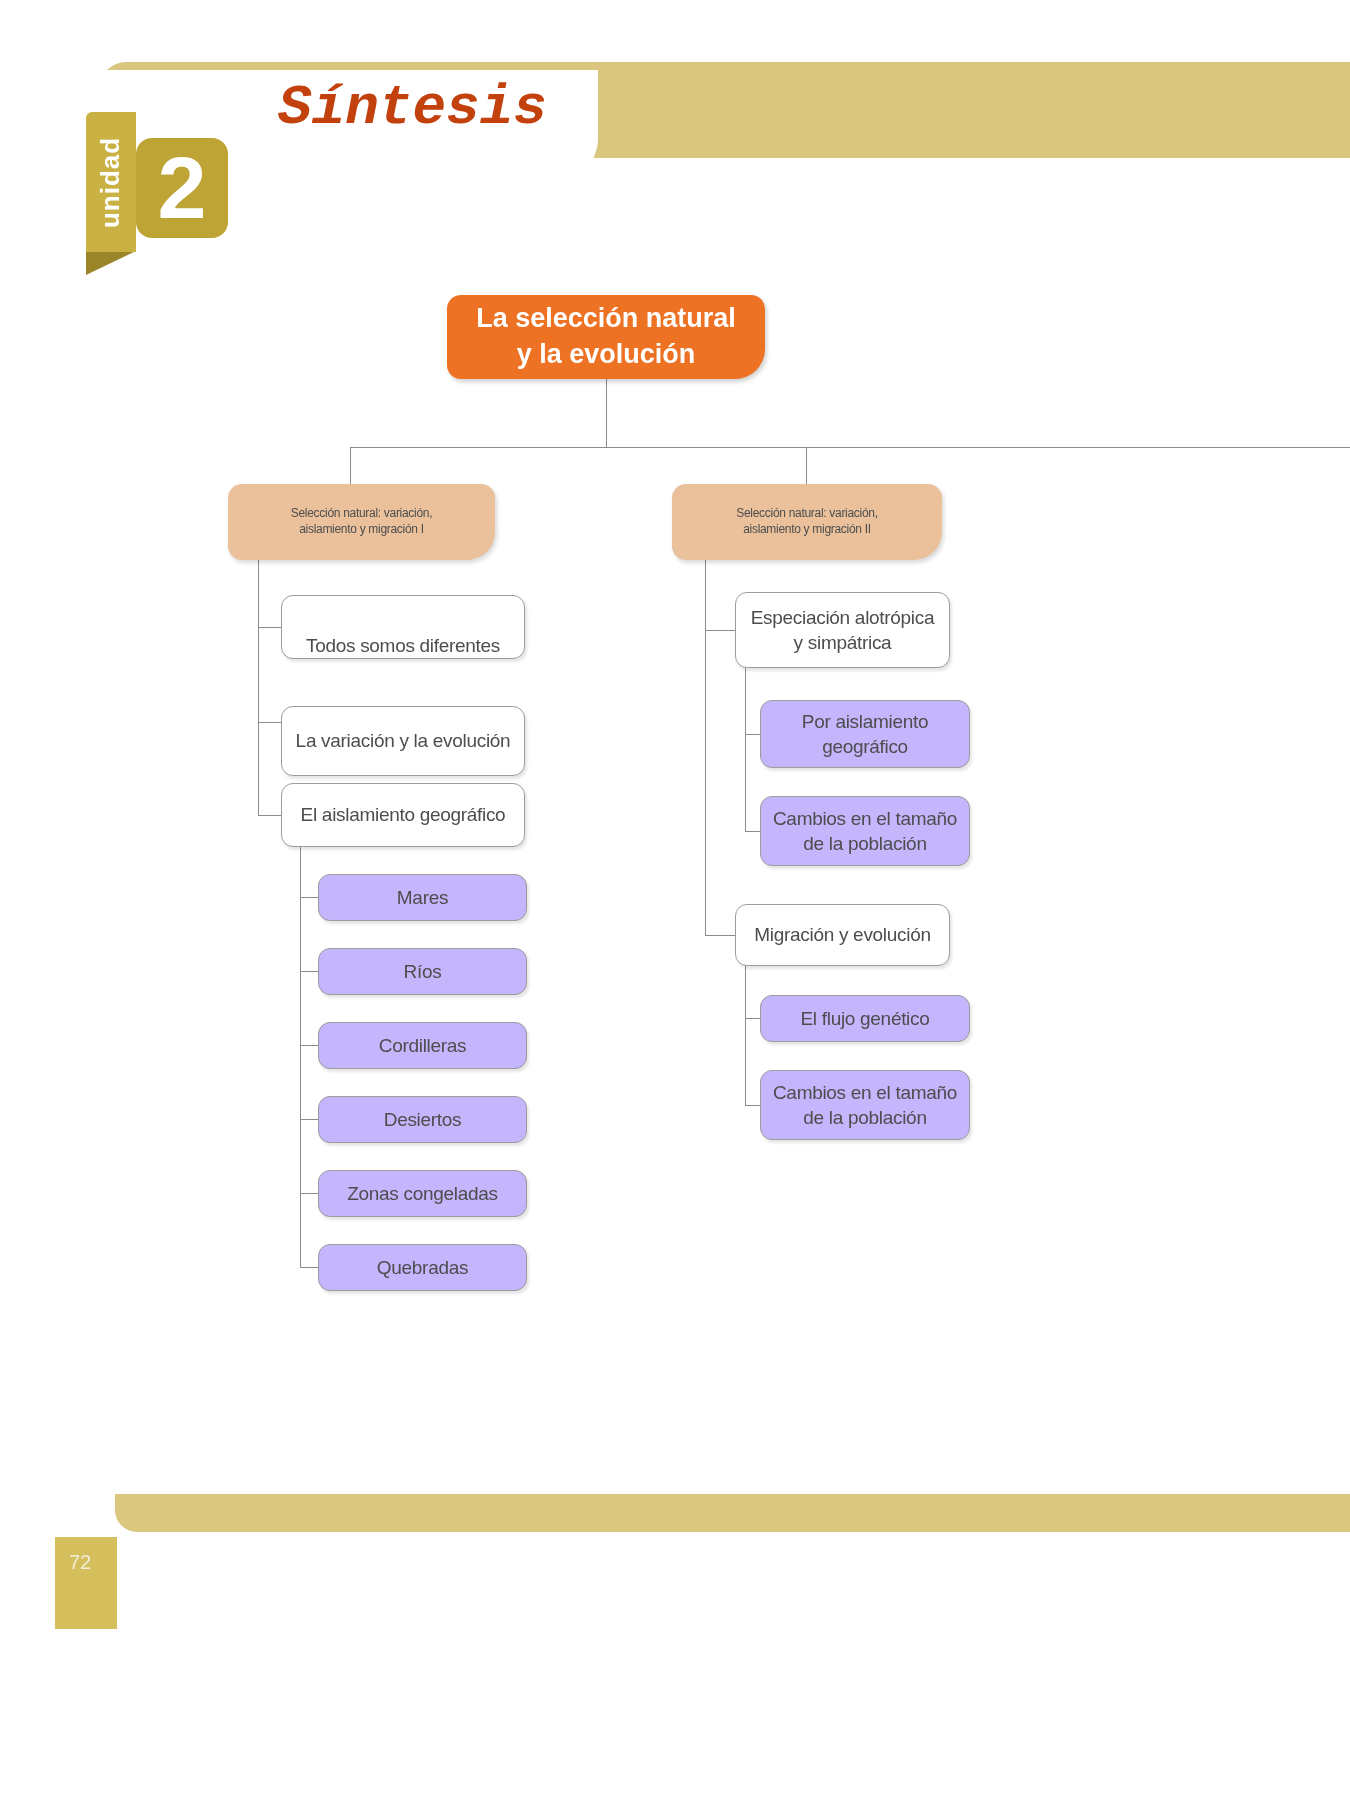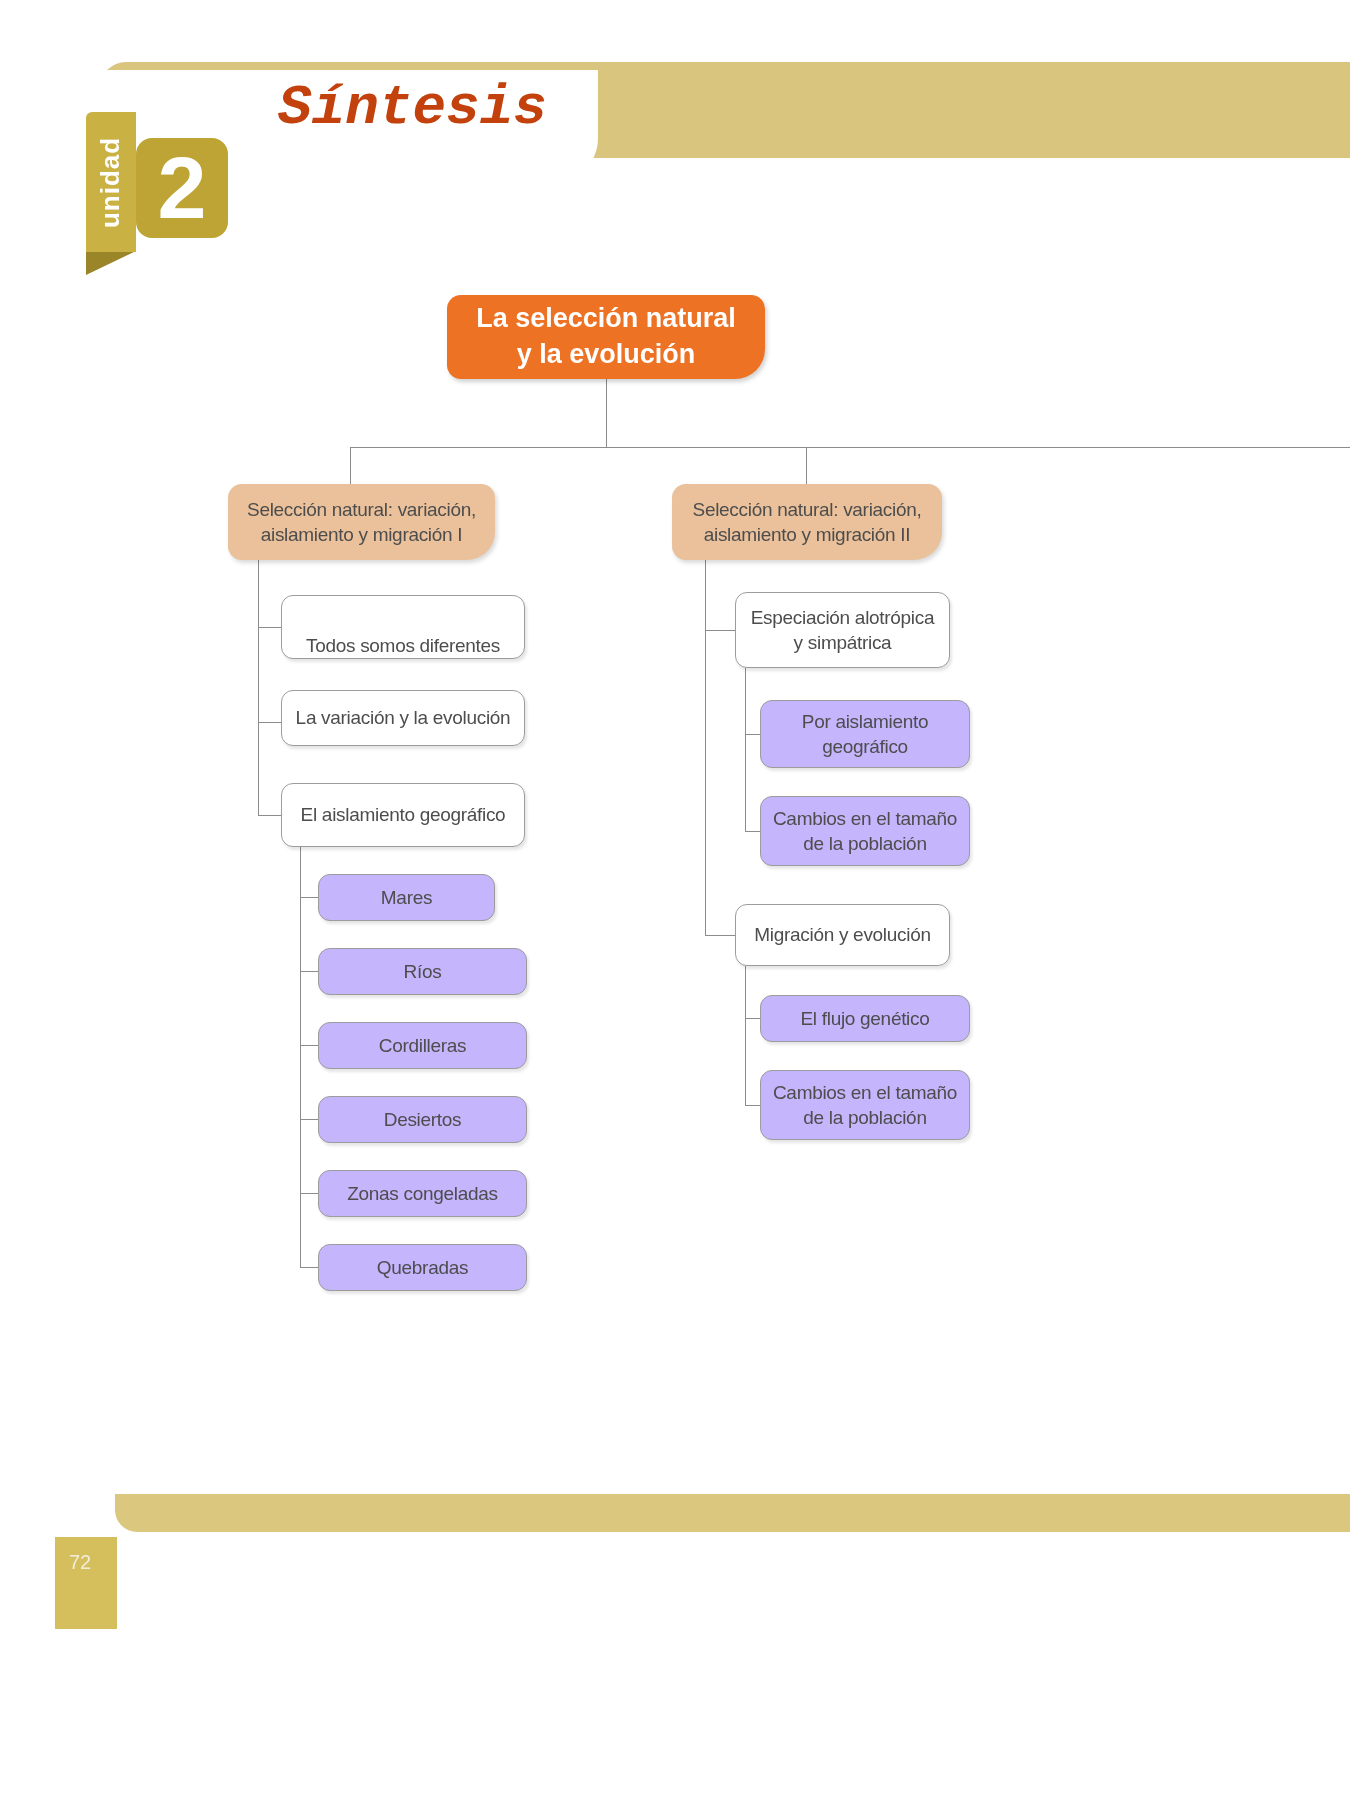--- a/index.html
+++ b/index.html
@@ -33,21 +33,21 @@
                background:#D5BE5C;color:#F1EDDA;font-size:20px;
                padding:0;box-sizing:border-box;}
   .page-square span{position:absolute;left:14px;top:14px;}
 
   
   .box{position:absolute;display:flex;align-items:center;justify-content:center;
        text-align:center;color:#4D4D4D;line-height:1.32;box-sizing:border-box;}
   .box span{white-space:pre-line;}
   .root{background:#ED7223;color:#ffffff;font-weight:bold;font-size:27px;
         border-radius:14px 14px 30px 14px;box-shadow:2px 3px 4px rgba(0,0,0,.18);}
-  .tan{background:#EAC19B;font-size:19px;letter-spacing:-0.3px;
+  .tan{background:#EAC19B;font-size:12px;letter-spacing:-0.3px;
        border-radius:14px 14px 28px 14px;box-shadow:2px 3px 4px rgba(0,0,0,.15);}
   .white{background:#ffffff;border:1px solid #9C9C9C;font-size:19px;
          letter-spacing:-0.3px;border-radius:12px;box-shadow:2px 3px 3px rgba(0,0,0,.10);}
   .gray{background:#c4b5fd;border:1px solid #9C9C9C;font-size:19px;
         letter-spacing:-0.3px;border-radius:12px;box-shadow:2px 3px 3px rgba(0,0,0,.10);}
 
   .line{position:absolute;background:#8C8C8C;}
 </style>
 </head>
 <body>
@@ -103,28 +103,28 @@
   </div>
 
   <div class="box tan" style="left:228px;top:484px;width:267px;height:76px;">
     <span>Selección natural: variación,
 aislamiento y migración I</span>
   </div>
 
   <div class="box white" style="left:281px;top:595px;width:244px;height:64px;align-items:flex-end;">
     <span>Todos somos diferentes</span>
   </div>
-  <div class="box white" style="left:281px;top:690px;width:244px;height:56px;">
+  <div class="box white" style="left:281px;top:706px;width:244px;height:70px;">
     <span>La variación y la evolución</span>
   </div>
   <div class="box white" style="left:281px;top:783px;width:244px;height:64px;">
     <span>El aislamiento geográfico</span>
   </div>
 
-  <div class="box gray" style="left:318px;top:874px;width:177px;height:47px;align-items:center;">
+  <div class="box gray" style="left:318px;top:874px;width:209px;height:47px;align-items:center;">
     <span>Mares</span>
   </div>
   <div class="box gray" style="left:318px;top:948px;width:209px;height:47px;">
     <span>Ríos</span>
   </div>
   <div class="box gray" style="left:318px;top:1022px;width:209px;height:47px;">
     <span>Cordilleras</span>
   </div>
   <div class="box gray" style="left:318px;top:1096px;width:209px;height:47px;">
     <span>Desiertos</span>

